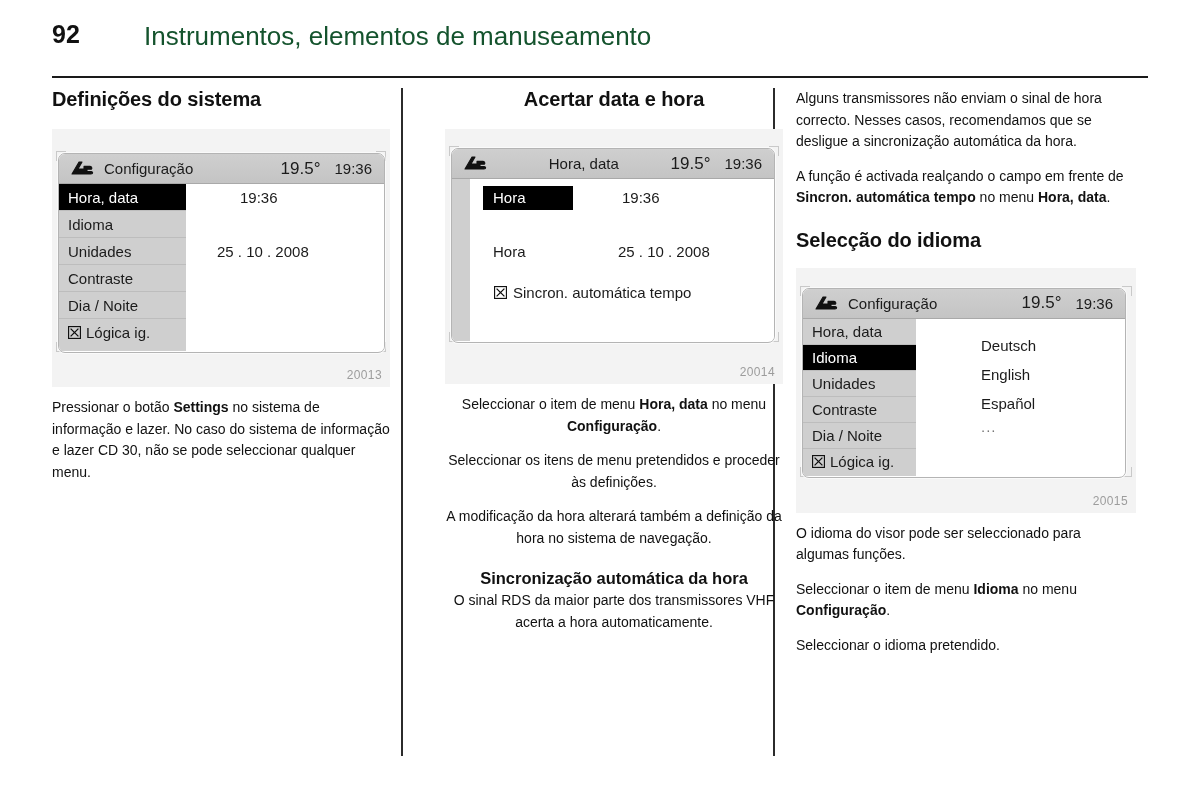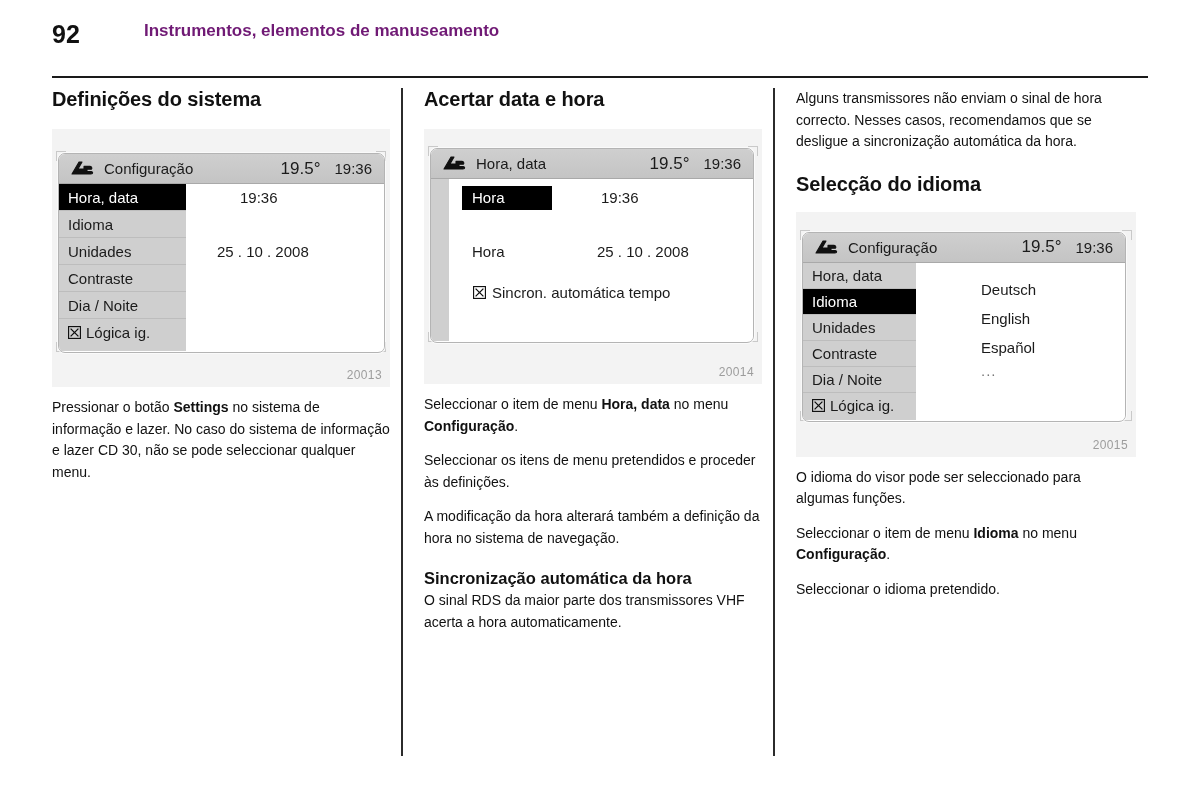--- a/index.html
+++ b/index.html
@@ -17,40 +17,40 @@
     position:absolute;
     left:0;top:0;width:1200px;height:62px;
   }
   .page-number{
     position:absolute;left:52px;top:20px;
     font-size:25px;font-weight:bold;letter-spacing:0px;
     color:#111;
   }
   .page-title{
     position:absolute;left:144px;top:21px;
-    font-size:17px;font-weight:bold;
-    color:#701a75;
+    font-size:26px;font-weight:normal;
+    color:#14532d;
   }
   .header-rule{
     position:absolute;left:52px;top:76px;
     width:1096px;height:2px;background:#1a1a1a;
   }
 
   
   .col-divider{
     position:absolute;top:88px;width:1.6px;height:668px;
     background:#2b2b2b;
   }
   .col-divider.d1{left:401px;}
   .col-divider.d2{left:773px;}
 
   
   .column{position:absolute;top:88px;}
   .col1{left:52px;width:338px;}
-  .col2{left:424px;width:338px;}
+  .col2{left:445px;width:338px;text-align:center;}
   .col3{left:796px;width:340px;}
 
   h2.section-head{
     margin:0 0 18px 0;
     font-size:20px;font-weight:bold;color:#111;
     letter-spacing:-0.1px;
   }
   h3.sub-head{
     margin:0 0 2px 0;
     font-size:16.5px;font-weight:bold;color:#111;
@@ -289,20 +289,21 @@
   <p class="body">A modificação da hora alterará também a definição da hora no sistema de navegação.</p>
 
   <h3 class="sub-head spaced">Sincronização automática da hora</h3>
   <p class="body">O sinal RDS da maior parte dos transmissores VHF acerta a hora automaticamente.</p>
 
 </div>
 
 <div class="column col3">
 
   <p class="body">Alguns transmissores não enviam o sinal de hora correcto. Nesses casos, recomendamos que se desligue a sincronização automática da hora.</p>
+  <p class="body">A função é activada realçando o campo em frente de <b>Sincron. automática tempo</b> no menu <b>Hora, data</b>.</p>
 
   <h2 class="section-head" style="margin-top:20px;margin-bottom:16px;">Selecção do idioma</h2>
 
   <div class="figure" style="height:245px;">
     <div class="tick tl" style="left:4px;top:18px;"></div>
     <div class="tick tr" style="right:4px;top:18px;"></div>
     <div class="tick bl" style="left:4px;top:199px;"></div>
     <div class="tick br" style="right:4px;top:199px;"></div>
 
     <div class="display" style="left:6px;top:20px;width:322px;height:188px;">

